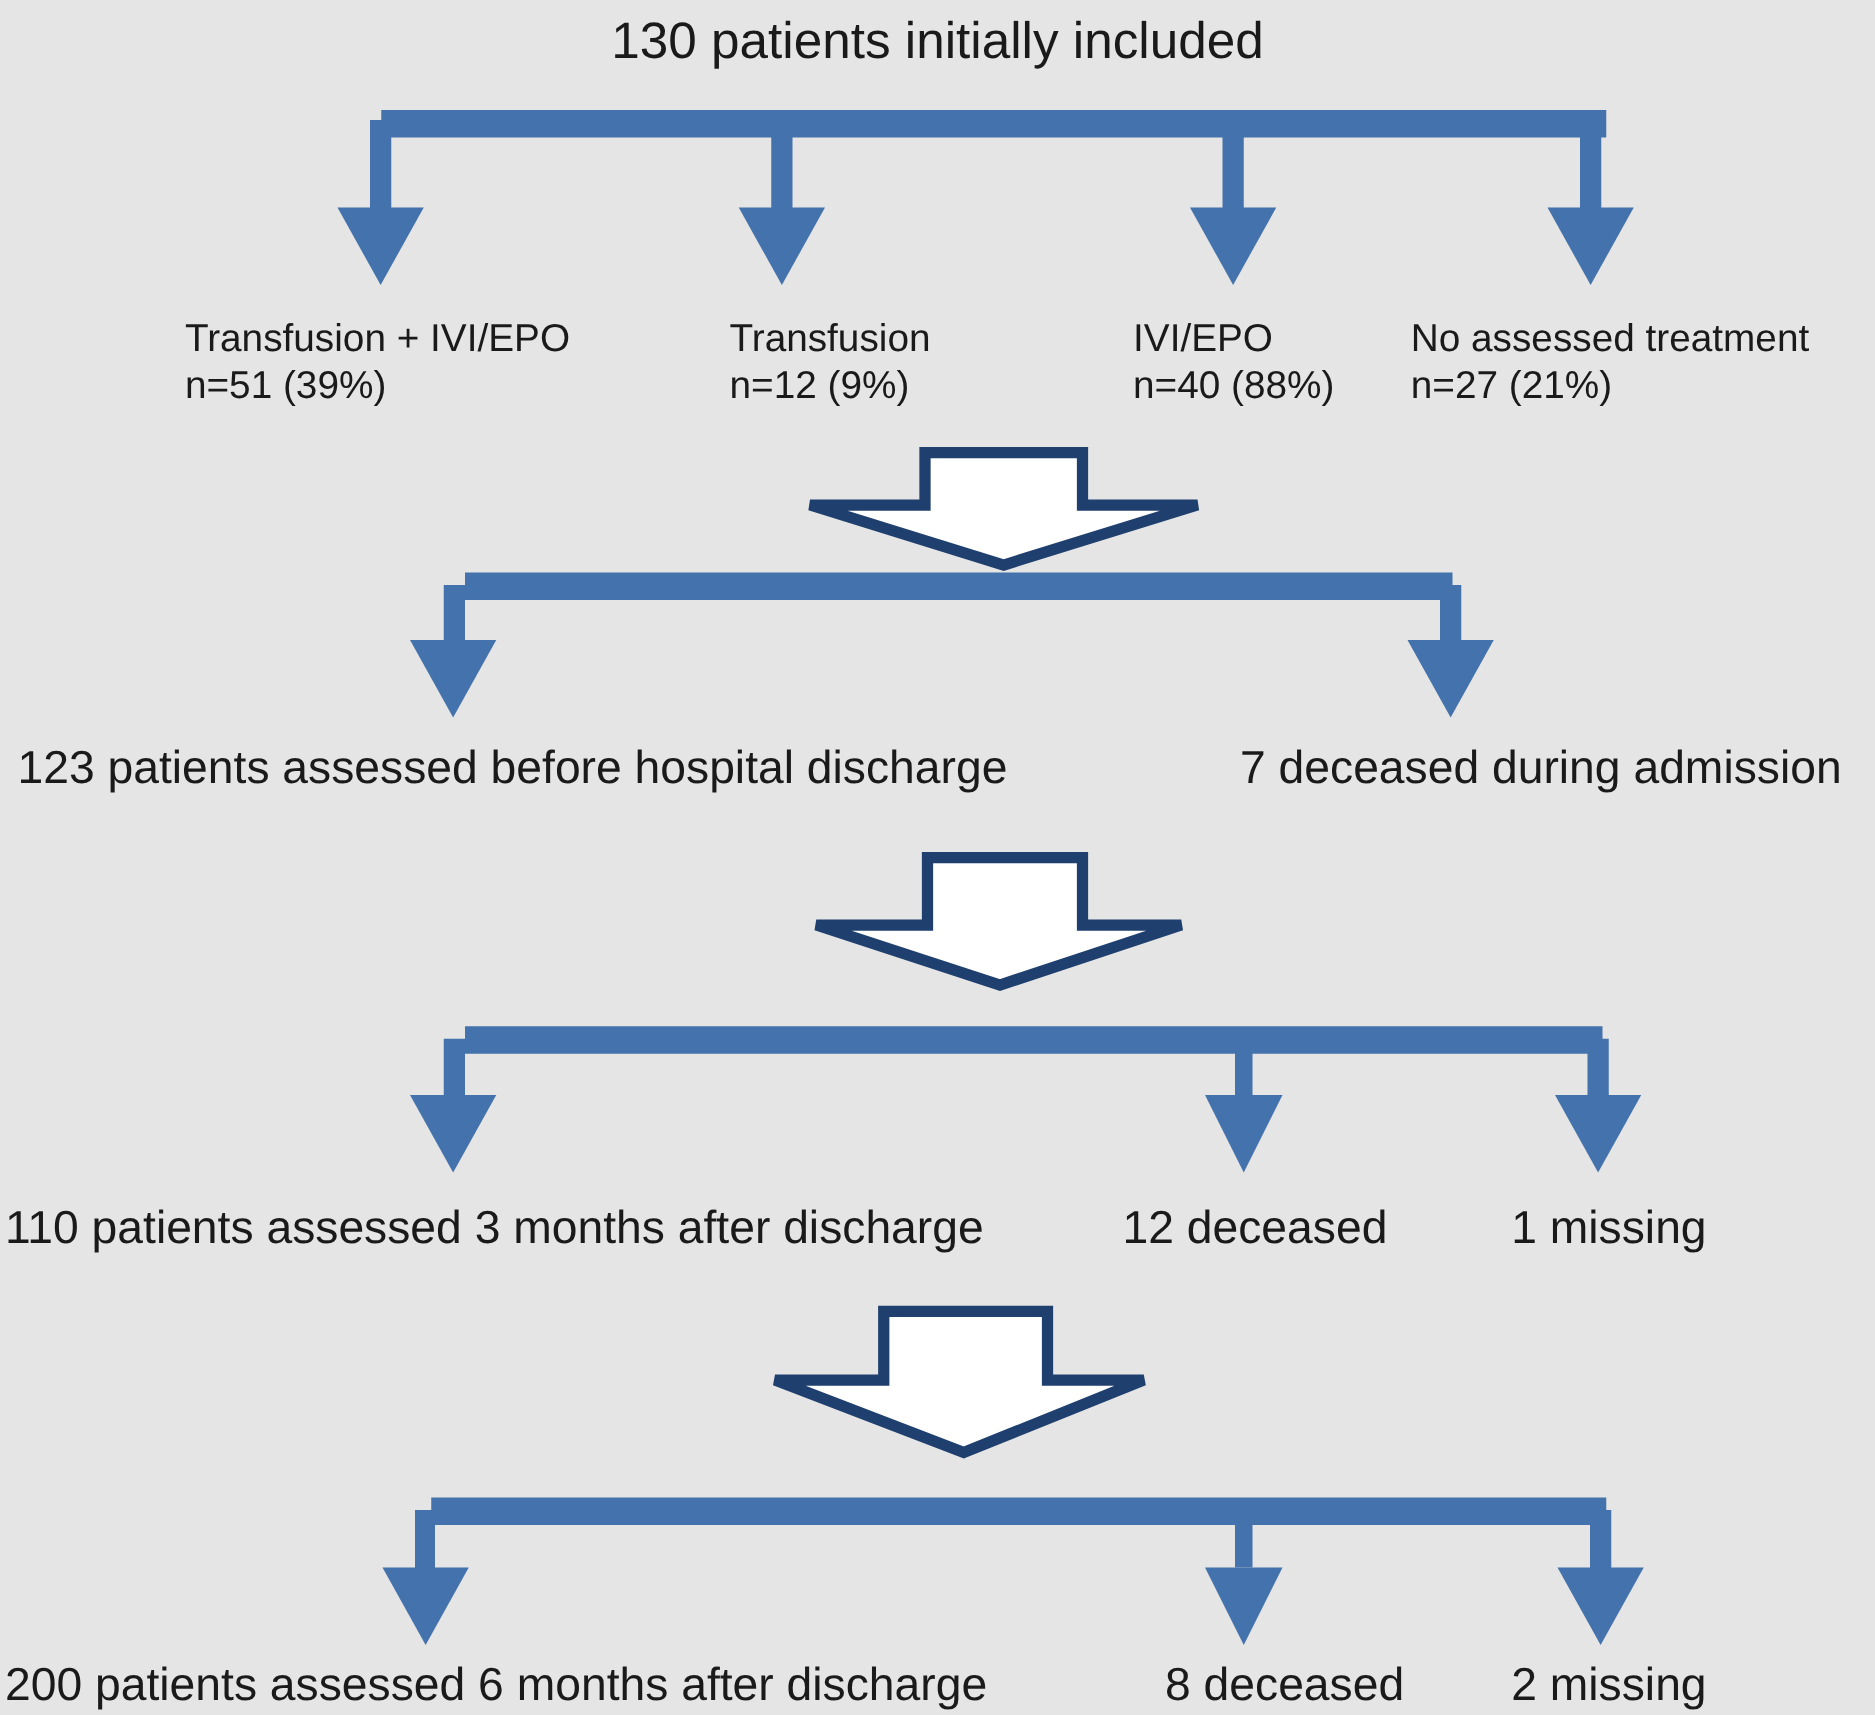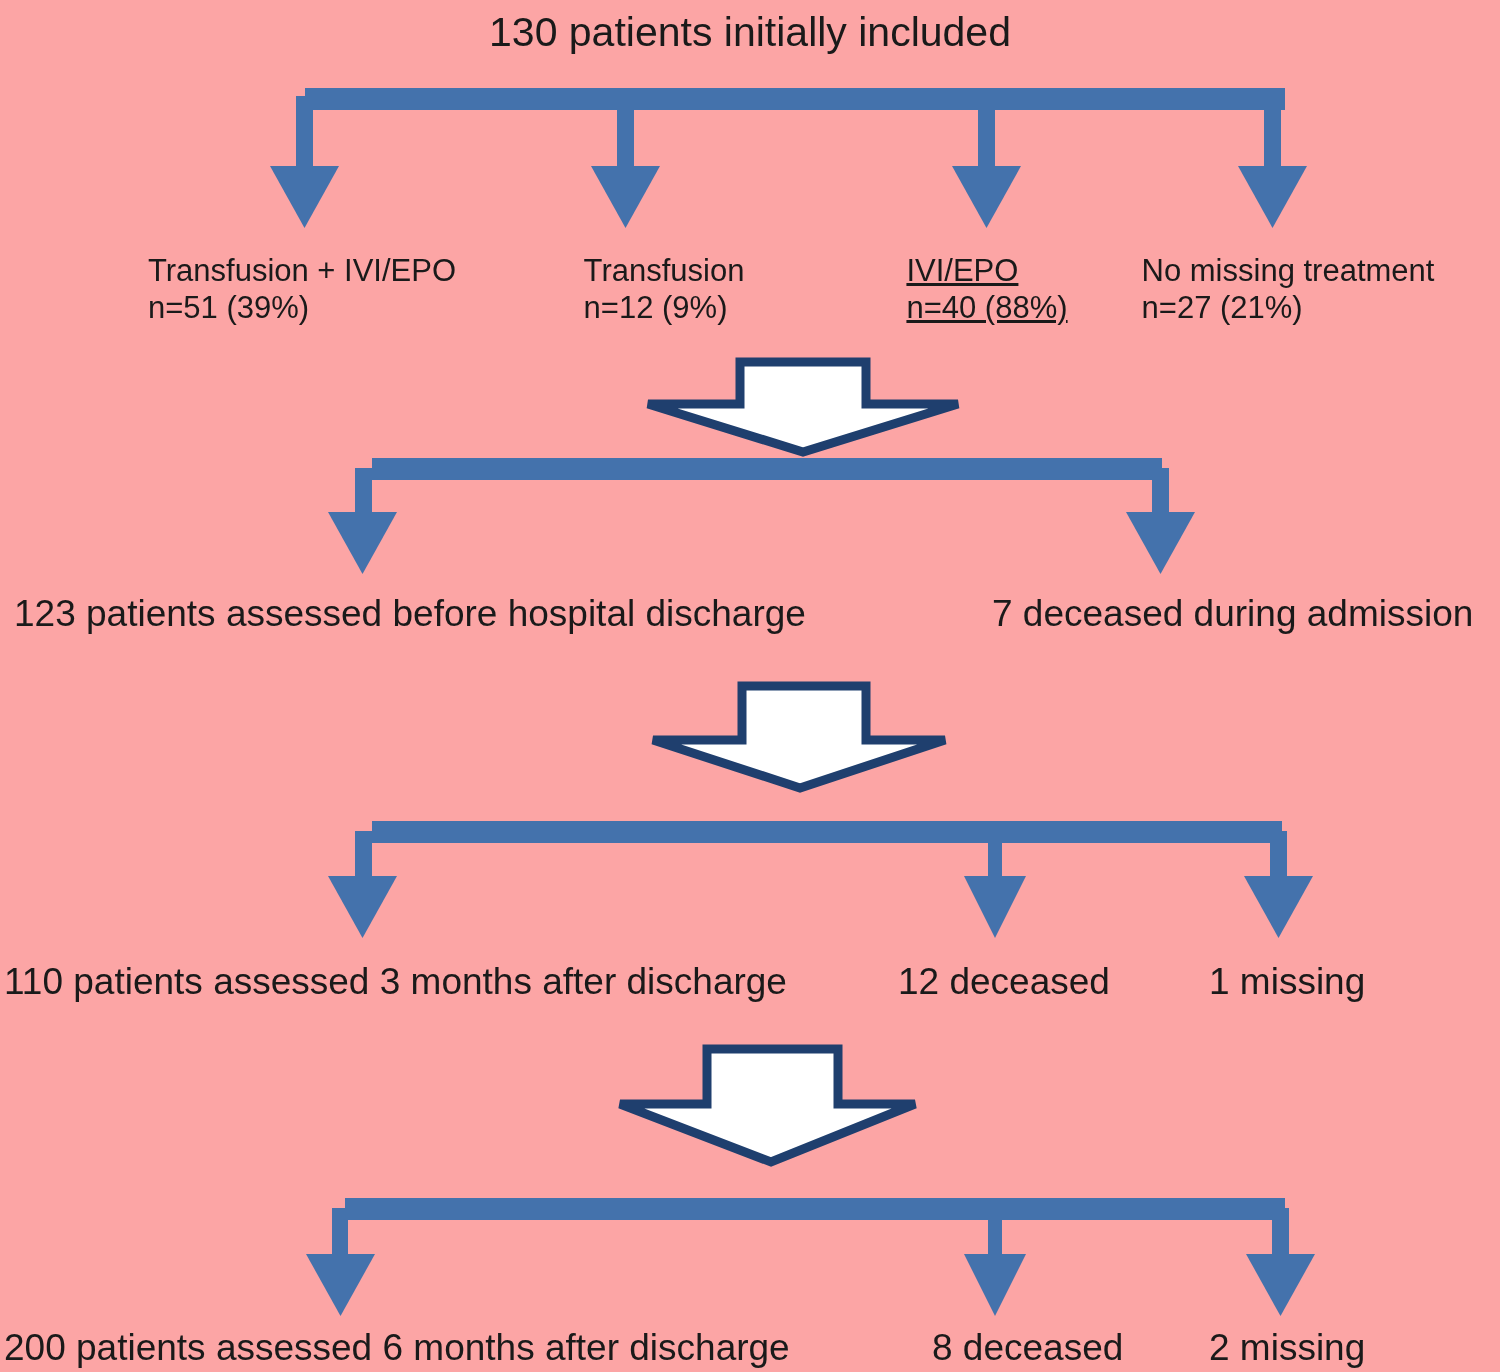--- a/index.html
+++ b/index.html
@@ -9,21 +9,21 @@
   }
   body {
     font-family: "Liberation Sans", sans-serif;
     color: #1a1a1a;
   }
   #flow-root {
     position: relative;
     width: 1500px;
     height: 1372px;
     overflow: hidden;
-    background: #fca5a5;
+    background: #e5e5e5;
   }
   #flow-svg {
     position: absolute;
     left: 0;
     top: 0;
     width: 1500px;
     height: 1372px;
   }
   .flow-label {
     position: absolute;
@@ -114,27 +114,27 @@
   <div class="flow-label branch-label center-x" style="left:302px; top:252px;">
     <span>Transfusion + IVI/EPO</span>
     <span class="ln2">n=51 (39%)</span>
   </div>
 
   <div class="flow-label branch-label center-x" style="left:664px; top:252px;">
     <span>Transfusion</span>
     <span class="ln2">n=12 (9%)</span>
   </div>
 
-  <div class="flow-label branch-label center-x" style="left:987px; top:252px;text-decoration:underline;">
+  <div class="flow-label branch-label center-x" style="left:987px; top:252px;">
     <span>IVI/EPO</span>
     <span class="ln2">n=40 (88%)</span>
   </div>
 
   <div class="flow-label branch-label center-x" style="left:1288px; top:252px;">
-    <span>No missing treatment</span>
+    <span>No assessed treatment</span>
     <span class="ln2">n=27 (21%)</span>
   </div>
 
   <div class="flow-label stage-label" style="left:14px; top:592px;">123 patients assessed before hospital discharge</div>
 
   <div class="flow-label stage-label" style="left:992px; top:592px;">7 deceased during admission</div>
 
   <div class="flow-label stage-label" style="left:4px; top:960px;text-align:right;">110 patients assessed 3 months after discharge</div>
 
   <div class="flow-label stage-label" style="left:898px; top:960px;">12 deceased</div>

